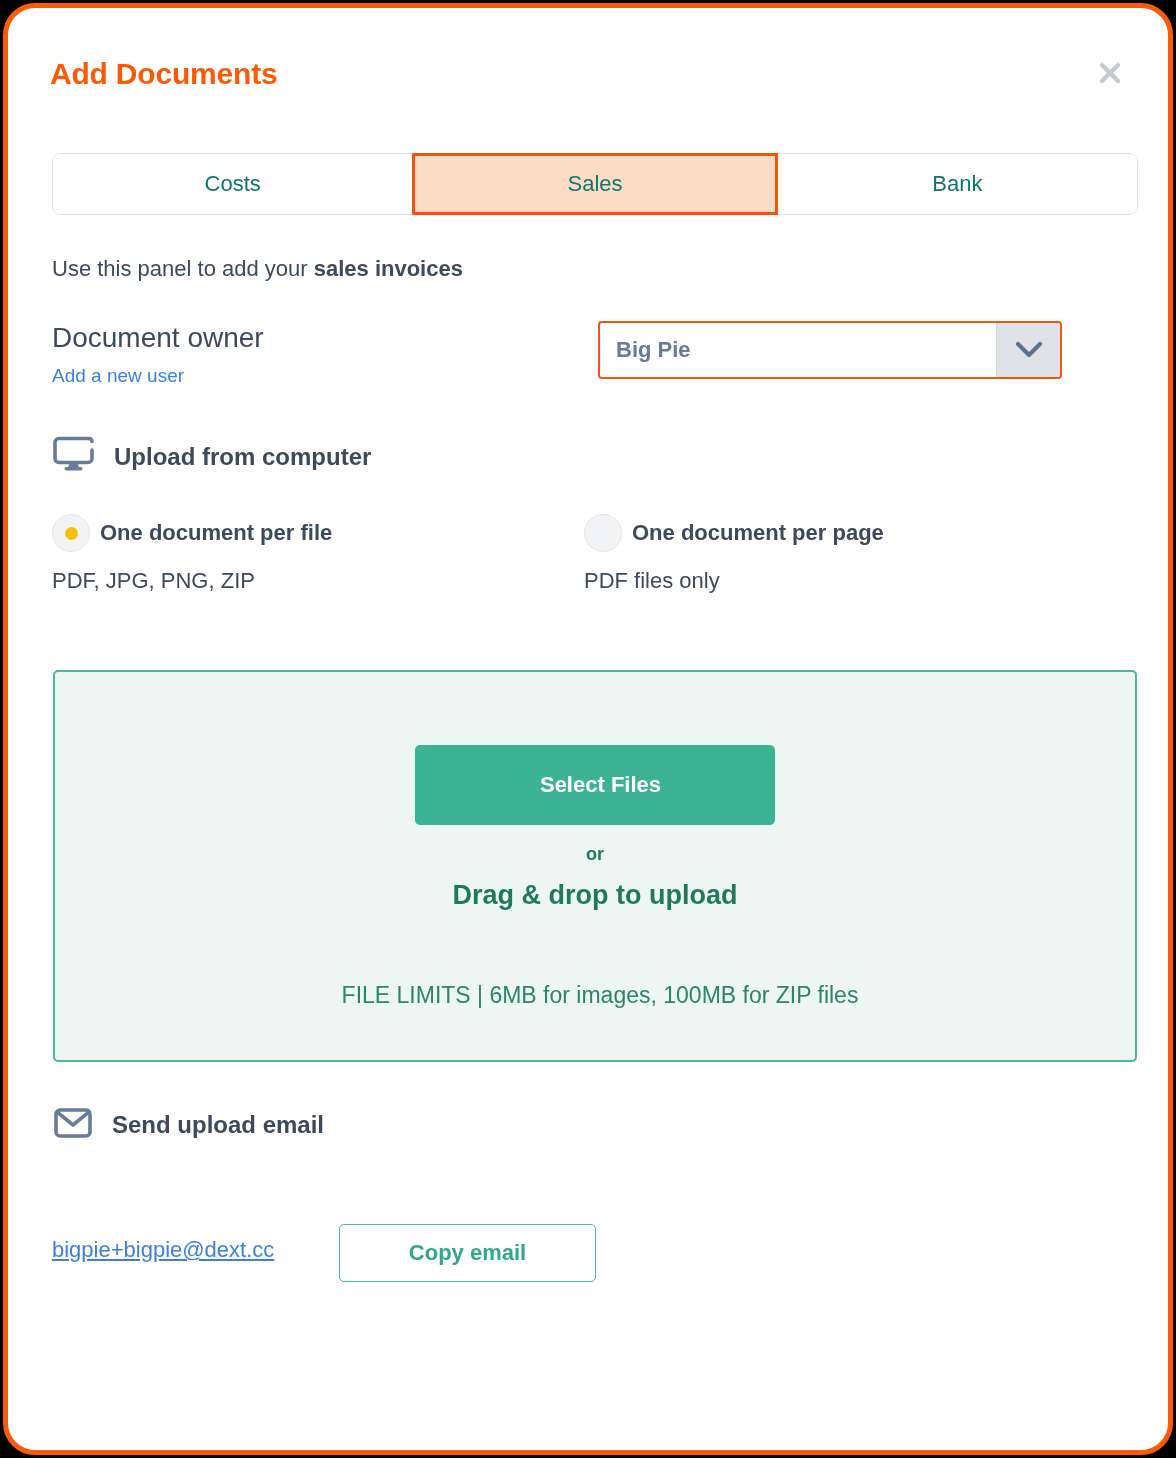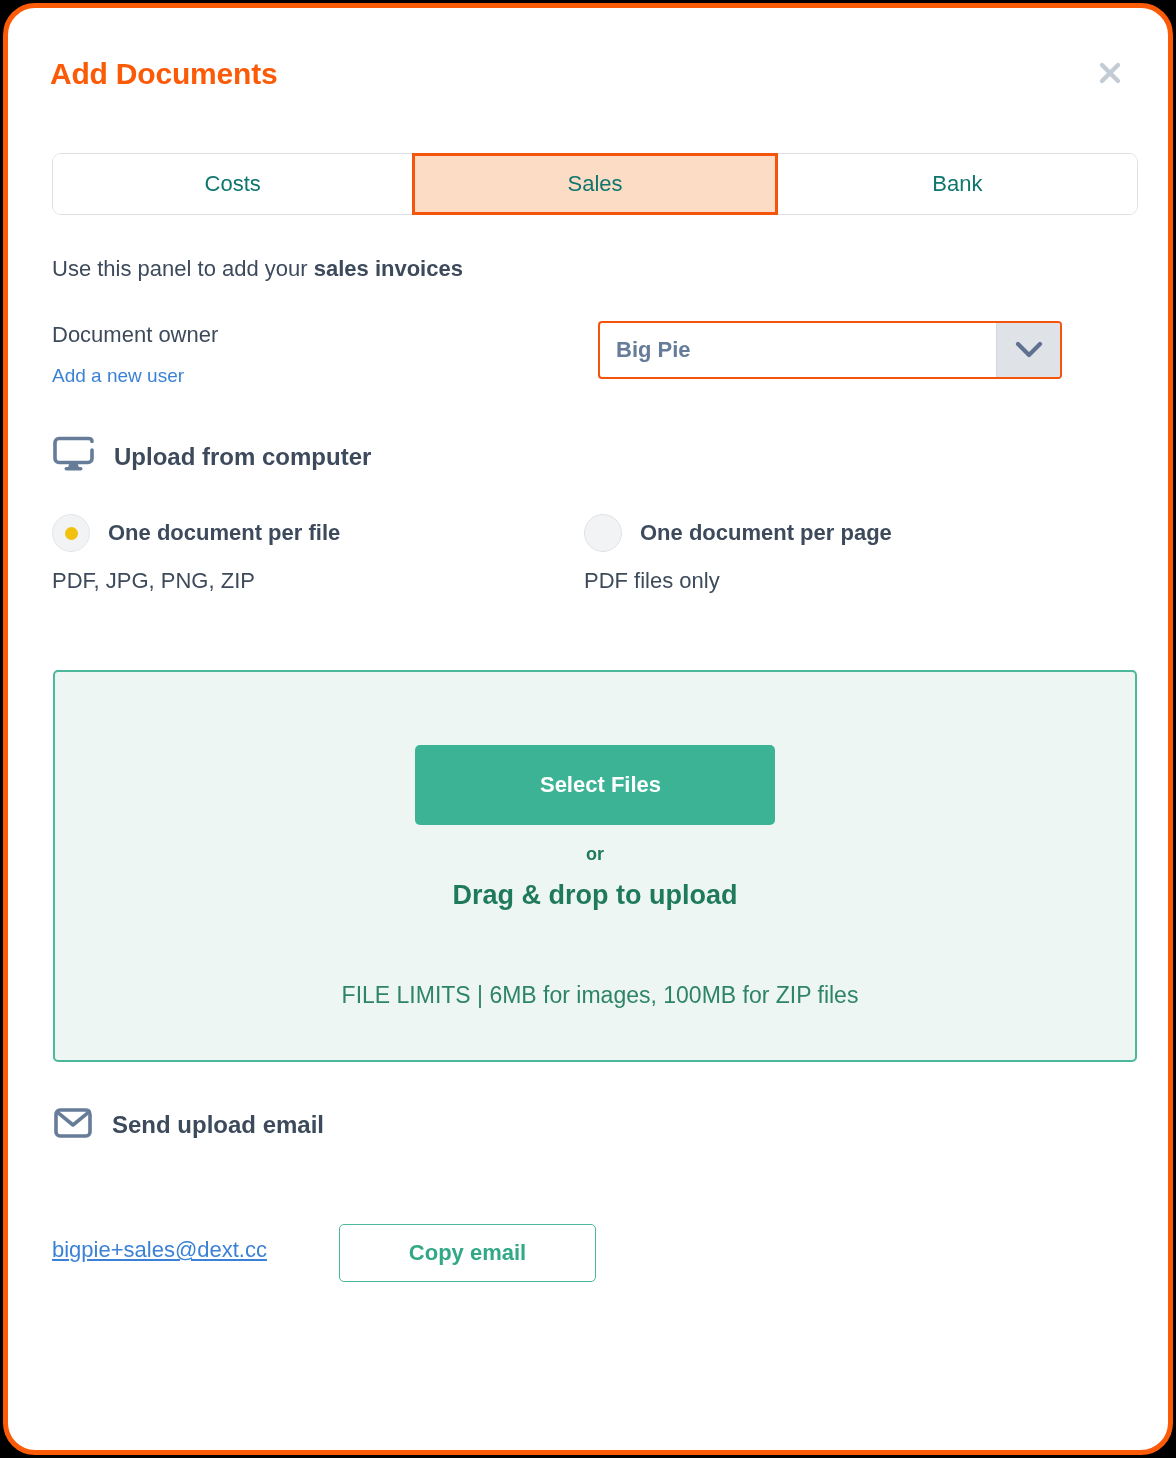--- a/index.html
+++ b/index.html
@@ -108,21 +108,21 @@
     font-size: 22px;
     color: #3D4A5C;
   }
   .intro b { font-weight: bold; }
 
   
   .owner-label {
     position: absolute;
     left: 44px;
     top: 314px;
-    font-size: 22px;
+    font-size: 28px;
     color: #3D4A5C;
   }
 
   .add-user-link {
     position: absolute;
     left: 44px;
     top: 357px;
     font-size: 19px;
     color: #3B82D6;
     cursor: pointer;
@@ -187,21 +187,21 @@
   .radio-col {
     position: absolute;
     top: 0;
   }
   .radio-col.left { left: 0; }
   .radio-col.right { left: 532px; }
 
   .radio-line {
     display: flex;
     align-items: center;
-    gap: 18px;
+    gap: 10px;
     cursor: pointer;
   }
 
   .radio {
     width: 38px;
     height: 38px;
     border-radius: 50%;
     background: #F2F3F4;
     border: 1px solid #E3E6E9;
     display: flex;
@@ -412,17 +412,17 @@
     <div class="section-head email-head">
       <span class="icon-slate">
         <svg width="44" height="38" viewBox="0 0 44 38" aria-hidden="true">
           <path d="M38 10.5 L38 28 C38 30.2 36.2 32 34 32 L8 32 C5.8 32 4 30.2 4 28 L4 10 C4 7.8 5.8 6 8 6 L33 6 C35.5 6 37.6 6.6 37.6 9" stroke="#667C99" stroke-width="3.6" stroke-linecap="round" fill="none"></path>
           <path d="M5.6 8.4 L21 21 L36.4 8.4" stroke="#667C99" stroke-width="3.6" stroke-linecap="round" stroke-linejoin="round" fill="none"></path>
         </svg>
       </span>
       <span class="sh-text">Send upload email</span>
     </div>
 
-    <div class="email-link">bigpie+sales@dext.cc</div>
+    <div class="email-link">bigpie+bigpie@dext.cc</div>
     <button class="copy-email-btn">Copy email</button>
 
   </div>
 </div>
 
 </body></html>

